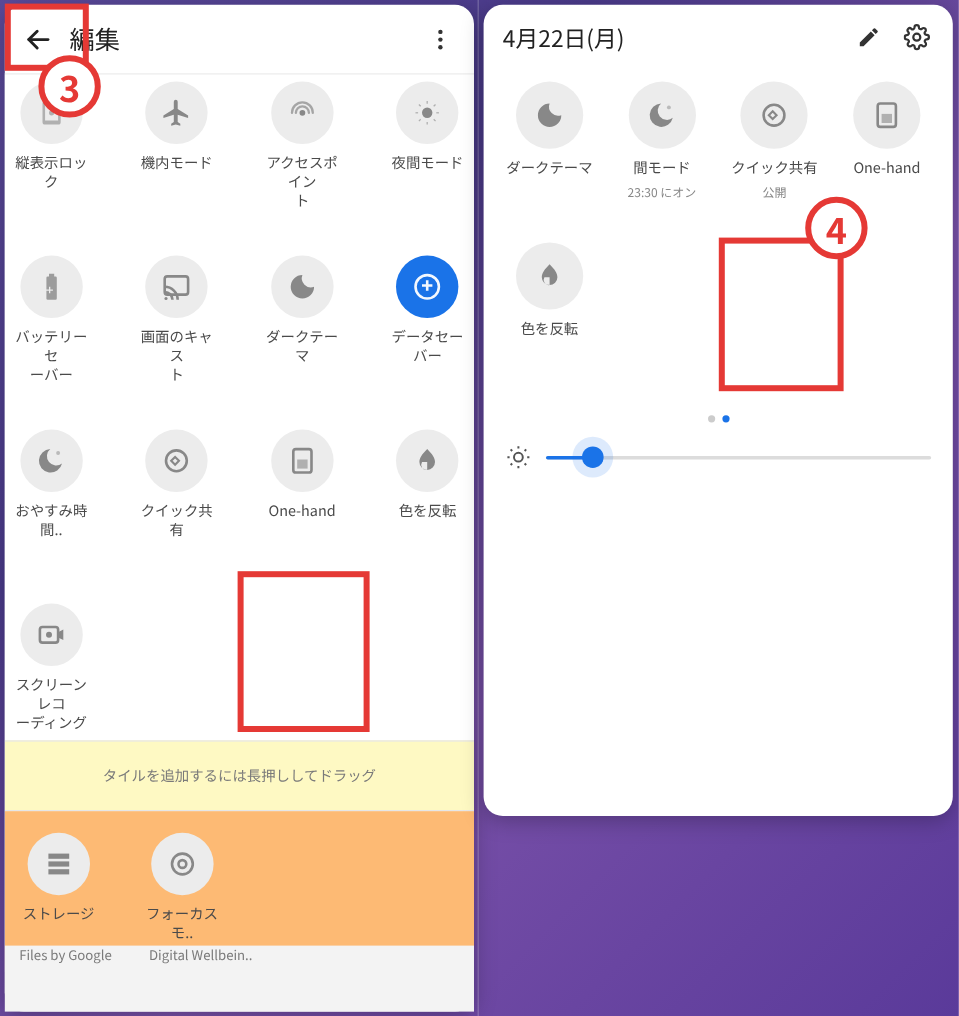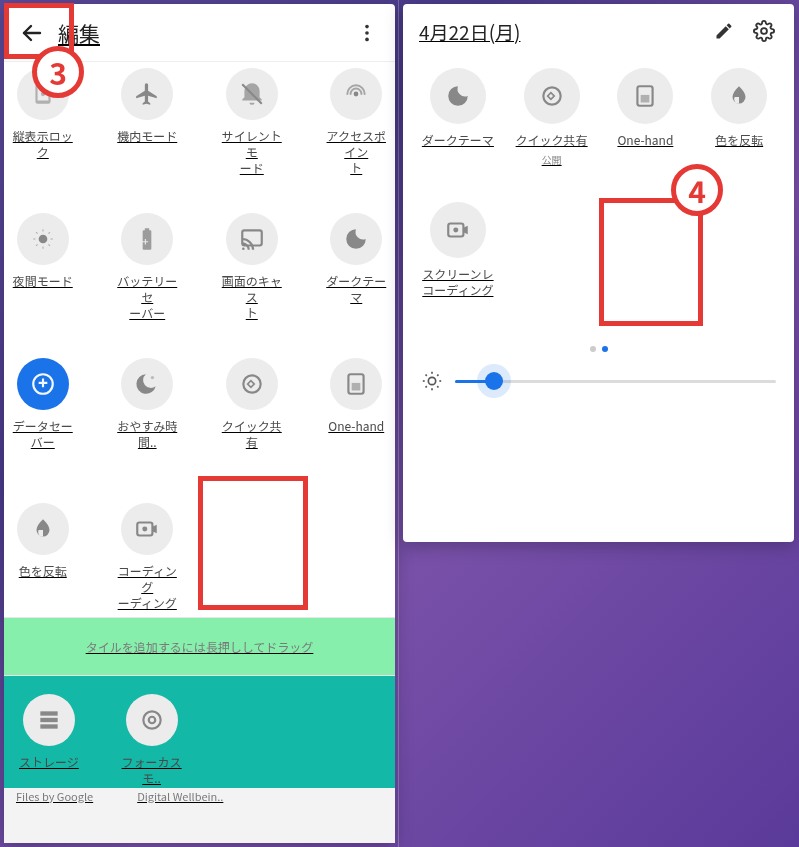--- a/index.html
+++ b/index.html
@@ -9,35 +9,34 @@
     display: flex;
   }
   .phone {
     width: 399px;
     height: 847px;
     position: relative;
   }
   .phone.left { border-right: 1px solid rgba(255,255,255,0.25); }
   .panel {
     background: #fff;
-    border-radius: 4px;
+    border-radius: 16px;
     margin: 4px;
     box-shadow: 0 4px 18px rgba(0,0,0,0.25);
     position: relative;
-    text-decoration: underline;
   }
   .panel.left-panel {
     width: 391px;
     height: 839px;
     display: flex;
     flex-direction: column;
   }
   .panel.right-panel {
     width: 391px;
-    height: 538px;
+    height: 676px;
     display: flex;
     flex-direction: column;
   }
 
   
   .header {
     display: flex;
     align-items: center;
     height: 58px;
     padding: 0 6px;
@@ -58,48 +57,48 @@
   .tile-scroll { flex: 1; overflow: hidden; background: #f3f3f3; }
   .tile-grid {
     display: grid;
     grid-template-columns: repeat(4, 1fr);
     padding: 6px 4px 4px 4px;
     column-gap: 0;
     row-gap: 26px;
     background: #fff;
     gap: 35px;
   }
-  .tile-grid.secondary { background: #14b8a6; padding-top: 18px; padding-left: 11px; }
+  .tile-grid.secondary { background: #fdba74; padding-top: 18px; padding-left: 11px; }
   .tile {
     display: flex; flex-direction: column; align-items: center;
     text-align: center;
     gap: 8px;
     min-height: 110px;
   }
   .tile .bubble {
     width: 52px; height: 52px; border-radius: 50%;
     background: #ececec;
     display: flex; align-items: center; justify-content: center;
     color: #888;
   }
   .tile.active .bubble { background: #1a73e8; color: #fff; }
   .tile .label { font-size: 12px; color: #4a4a4a; line-height: 1.35; max-width: 92px; white-space: pre-line; }
   .tile .sublabel { font-size: 10px; color: #888; margin-top: -4px; }
 
   .drag-hint {
     font-size: 12px; color: #7a7a7a; text-align: center;
     padding: 20px 0 20px 0;
-    background: #86efac;
+    background: #fef9c3;
     border-top: 1px solid #e6e6e6;
     border-bottom: 1px solid #e6e6e6;
   }
   .attribution {
     font-size: 11px; color: #7a7a7a;
     padding: 0 14px 6px;
-    display: flex; gap: 44px;
+    display: flex; gap: 31px;
     background: #f3f3f3;
     margin-top: -20px;
   }
   .attribution span:first-child { margin-left: -2px; }
 
   
   .qs-header {
     display: flex; align-items: center;
     height: 54px; padding: 0 10px;
   }
@@ -186,29 +185,20 @@
             <div class="bubble">
               <svg width="26" height="26" viewBox="0 0 24 24">
                 <use href="#ic-airplane"></use>
               </svg>
             </div>
             <div class="label">機内モード</div>
           </div>
           <div class="tile">
             <div class="bubble">
               <svg width="26" height="26" viewBox="0 0 24 24">
-                <use href="#ic-silent"></use>
-              </svg>
-            </div>
-            <div class="label">サイレント モ
-ード</div>
-          </div>
-          <div class="tile">
-            <div class="bubble">
-              <svg width="26" height="26" viewBox="0 0 24 24">
                 <use href="#ic-hotspot"></use>
               </svg>
             </div>
             <div class="label">アクセスポイン
 ト</div>
           </div>
           <div class="tile">
             <div class="bubble">
               <svg width="26" height="26" viewBox="0 0 24 24">
                 <use href="#ic-night-mode"></use>
@@ -281,21 +271,21 @@
               </svg>
             </div>
             <div class="label">色を反転</div>
           </div>
           <div class="tile">
             <div class="bubble">
               <svg width="26" height="26" viewBox="0 0 24 24">
                 <use href="#ic-screen-record"></use>
               </svg>
             </div>
-            <div class="label">コーディング
+            <div class="label">スクリーンレコ
 ーディング</div>
           </div>
         </div>
       <div class="drag-hint">タイルを追加するには長押ししてドラッグ</div>
       <div class="tile-grid secondary" id="grid-left-extra">
           <div class="tile">
             <div class="bubble">
               <svg width="26" height="26" viewBox="0 0 24 24">
                 <use href="#ic-storage"></use>
               </svg>
@@ -349,20 +339,29 @@
           <div class="bubble">
             <svg width="26" height="26" viewBox="0 0 24 24">
               <use href="#ic-dark-theme"></use>
             </svg>
           </div>
           <div class="label">ダークテーマ</div>
         </div>
         <div class="tile">
           <div class="bubble">
             <svg width="26" height="26" viewBox="0 0 24 24">
+              <use href="#ic-bedtime"></use>
+            </svg>
+          </div>
+          <div class="label">間モード</div>
+          <div class="sublabel">23:30 にオン</div>
+        </div>
+        <div class="tile">
+          <div class="bubble">
+            <svg width="26" height="26" viewBox="0 0 24 24">
               <use href="#ic-quick-share"></use>
             </svg>
           </div>
           <div class="label">クイック共有</div>
           <div class="sublabel">公開</div>
         </div>
         <div class="tile">
           <div class="bubble">
             <svg width="26" height="26" viewBox="0 0 24 24">
               <use href="#ic-one-hand"></use>
@@ -370,29 +369,20 @@
           </div>
           <div class="label">One-hand</div>
         </div>
         <div class="tile">
           <div class="bubble">
             <svg width="26" height="26" viewBox="0 0 24 24">
               <use href="#ic-invert-colors"></use>
             </svg>
           </div>
           <div class="label">色を反転</div>
-        </div>
-        <div class="tile">
-          <div class="bubble">
-            <svg width="26" height="26" viewBox="0 0 24 24">
-              <use href="#ic-screen-record"></use>
-            </svg>
-          </div>
-          <div class="label">スクリーンレ
-コーディング</div>
         </div>
       </div>
 
     <div class="page-dots">
       <div class="dot"></div>
       <div class="dot active"></div>
     </div>
 
     <div class="brightness">
       <svg width="22" height="22" viewBox="0 0 24 24" fill="none" stroke="#555" stroke-width="1.8">

